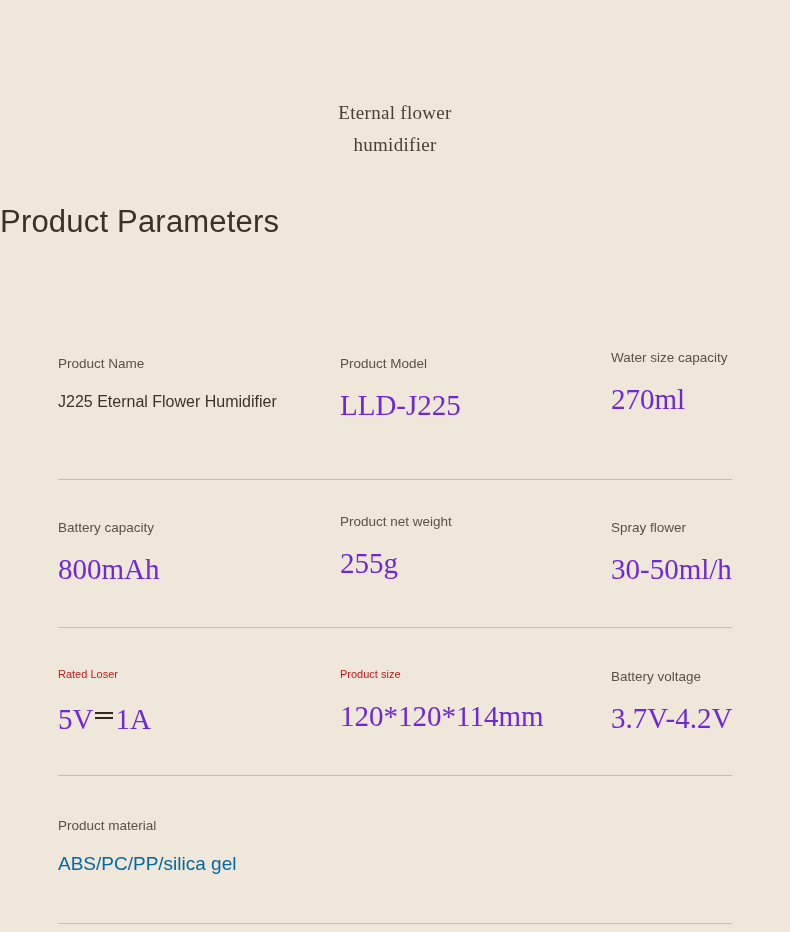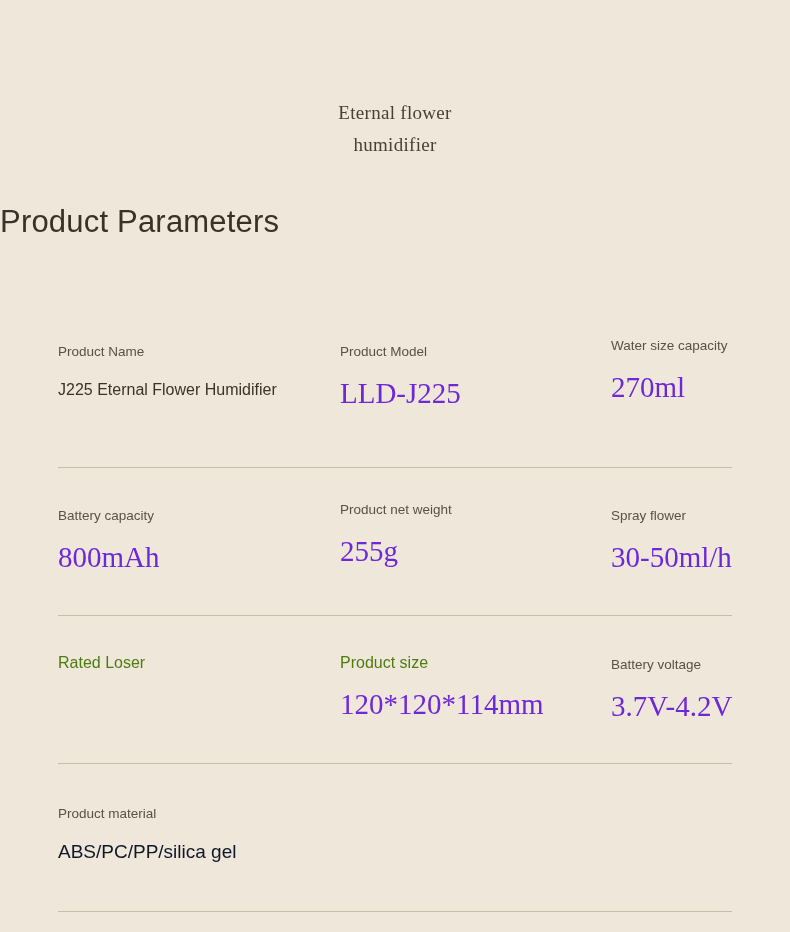--- a/index.html
+++ b/index.html
@@ -34,21 +34,21 @@
   }
   .title {
     font-family: "Liberation Sans", sans-serif;
     font-size: 31px;
     color: #3a3129;
     margin-top: 43px;
     letter-spacing: 0.2px;
   }
   .table {
     position: absolute;
-    top: 320px;
+    top: 332px;
     left: 58px;
     width: 674px;
   }
   .row {
     position: relative;
     height: 148px;
   }
   .row .divider {
     position: absolute;
     left: 0;
@@ -78,25 +78,25 @@
   .cell.sans .value {
     font-family: "Liberation Sans", sans-serif;
     font-size: 16px;
     margin-top: 22px;
     color: #3b332a;
   }
   .cell.sans-lg .value {
     font-family: "Liberation Sans", sans-serif;
     font-size: 19px;
     margin-top: 20px;
-    color: #0f172a;
+    color: #0369a1;
   }
   .cell.lab-lg .label {
-    font-size: 16px;
-    color: #4d7c0f;
+    font-size: 11px;
+    color: #b91c1c;
   }
   
   .c1 { left: 0px; }
   .c2 { left: 282px; }
   .c3 { left: 553px; }
 
   
   .r1 .c1 .label { padding-top: 24px; }
   .r1 .c2 .label { padding-top: 24px; }
   .r1 .c3 .label { padding-top: 18px; }
@@ -181,20 +181,21 @@
       <div class="cell c3">
         <div class="label">Spray flower</div>
         <div class="value">30-50ml/h</div>
       </div>
       <div class="divider"></div>
     </div>
 
     <div class="row r3">
       <div class="cell c1 lab-lg">
         <div class="label">Rated Loser</div>
+        <div class="value">5V<span class="dc-mark"></span>1A</div>
       </div>
       <div class="cell c2 lab-lg">
         <div class="label">Product size</div>
         <div class="value">120*120*114mm</div>
       </div>
       <div class="cell c3">
         <div class="label">Battery voltage</div>
         <div class="value">3.7V-4.2V</div>
       </div>
       <div class="divider"></div>

